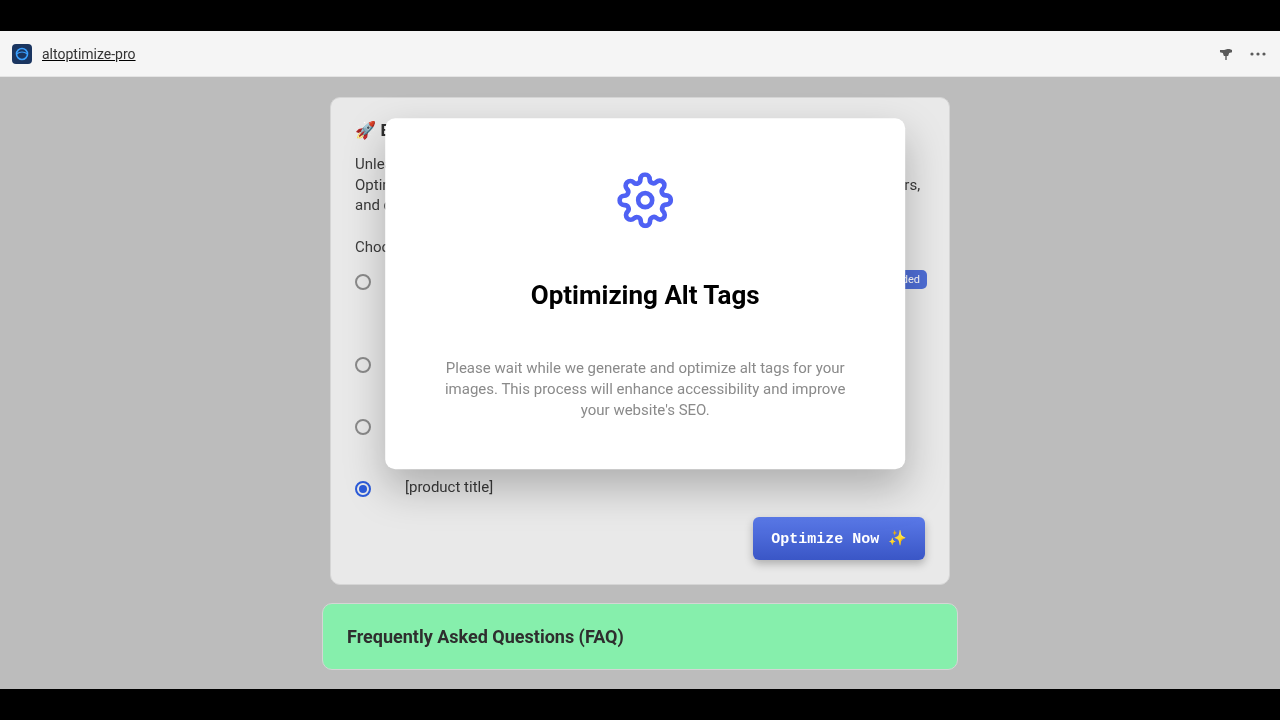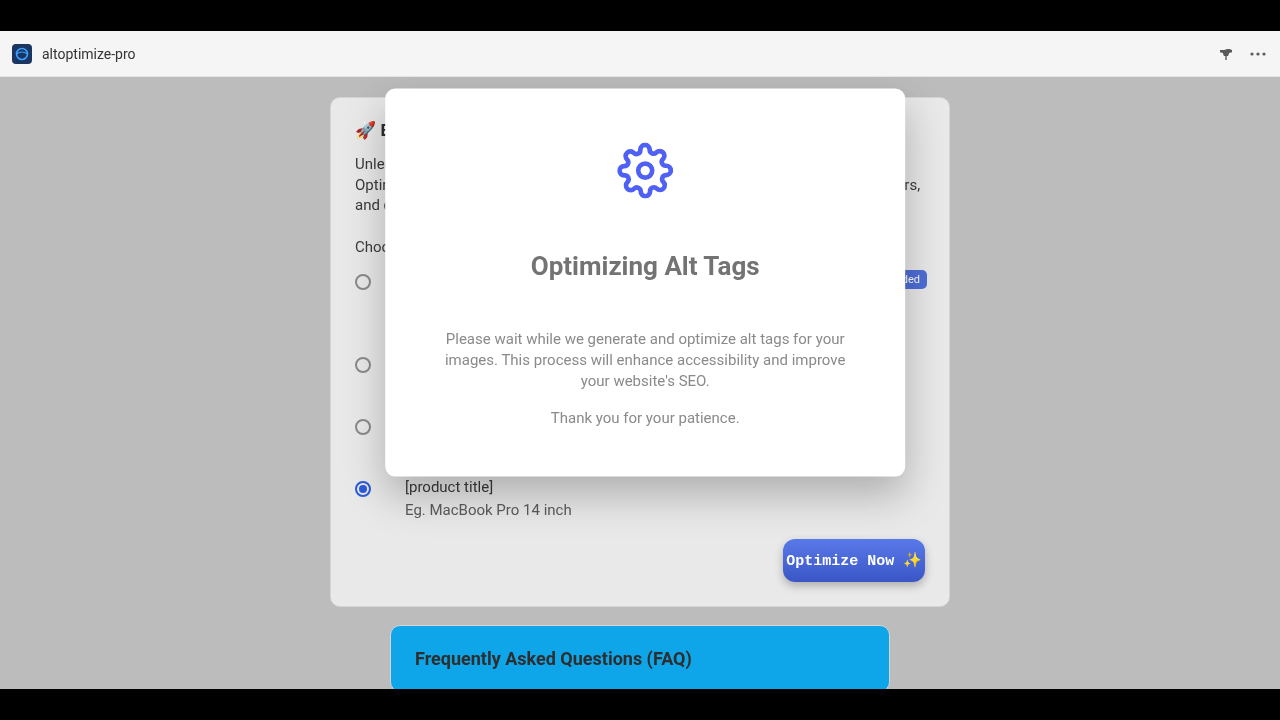--- a/index.html
+++ b/index.html
@@ -8,20 +8,21 @@
     .black-bar-bottom { position: absolute; bottom: 0; left: 0; right: 0; height: 31px; background: #000; }
 
     .topbar {
       height: 46px;
       background: #f5f5f5;
       border-bottom: 1px solid #e4e4e4;
       display: flex;
       align-items: center;
       padding: 0 12px;
       position: relative;
+      text-decoration: underline;
     }
     .topbar .app-icon {
       width: 20px; height: 20px;
       display: flex; align-items: center; justify-content: center;
       margin-right: 10px;
     }
     .topbar .app-name { font-size: 14px; color: #333; }
     .topbar .right-icons { position: absolute; right: 12px; top: 0; bottom: 0; display: flex; align-items: center; gap: 12px; }
     .topbar .right-icons .icon-btn { width: 20px; height: 20px; display: flex; align-items: center; justify-content: center; color: #5a5a5a; cursor: pointer; }
 
@@ -80,29 +81,29 @@
       background: #4f6ed6; color: #fff; font-size: 11px;
       padding: 3px 7px; border-radius: 5px;
     }
 
     .actions { display: flex; justify-content: flex-end; margin-top: 20px; }
     .optimize-btn {
       background: linear-gradient(180deg, #5a79e8, #3a56c6);
       color: #fff;
       font-family: "SFMono-Regular", Consolas, "Liberation Mono", Menlo, monospace;
       font-size: 15px; font-weight: 600;
-      border: none; border-radius: 12px;
-      padding: 12px 3px;
+      border: none; border-radius: 6px;
+      padding: 12px 18px;
       box-shadow: 0 4px 8px rgba(0,0,0,0.25);
       cursor: pointer;
     }
 
     .faq-card {
-      width: 500px; margin: 0 auto;
-      background: #0ea5e9;
+      width: 636px; margin: 0 auto;
+      background: #86efac;
       border: 1px solid #d5d5d5;
       border-radius: 10px;
       padding: 22px 24px;
     }
     .faq-card h3 { font-size: 18px; font-weight: 700; color: #2e2e2e; }
 
     
     .overlay {
       position: absolute; inset: 0;
       background: rgba(0,0,0,0.0);
@@ -114,21 +115,21 @@
       transform: translate(-49%, -80%);
       width: 520px;
       background: #ffffff;
       border-radius: 10px;
       box-shadow: 0 18px 40px rgba(0,0,0,0.25);
       padding: 54px 46px 48px;
       text-align: center;
       pointer-events: auto;
     }
     .modal .gear { display: flex; justify-content: center; margin-bottom: 52px; }
-    .modal h1 { font-size: 26px; font-weight: 700; color: #737373; margin-bottom: 48px; }
+    .modal h1 { font-size: 26px; font-weight: 700; color: #000000; margin-bottom: 48px; }
     .modal p { font-size: 15px; color: #8a8a8a; line-height: 1.4; margin-top: 16px; }
   </style>
 </head>
 <body>
 
 <div class="black-bar"></div>
 
 <div class="topbar">
   <div class="app-icon">
     <svg width="20" height="20" viewBox="0 0 20 20">
@@ -187,21 +188,20 @@
         <div class="texts">
           <div class="l1">[product title]</div>
           <div class="eg">Eg.</div>
         </div>
       </div>
 
       <div class="opt">
         <div class="radio checked"></div>
         <div class="texts">
           <div class="l1">[product title]</div>
-          <div class="eg">Eg. MacBook Pro 14 inch</div>
         </div>
       </div>
 
     </div>
 
     <div class="actions">
       <button class="optimize-btn">Optimize Now ✨</button>
     </div>
   </div>
 
@@ -212,19 +212,18 @@
   <div class="overlay">
     <div class="modal">
       <div class="gear">
         <svg width="56" height="56" viewBox="0 0 24 24" fill="none" stroke="#4f61f4" stroke-width="2" stroke-linecap="round" stroke-linejoin="round">
           <circle cx="12" cy="12" r="3"></circle>
           <path d="M19.4 15a1.65 1.65 0 0 0 .33 1.82l.06.06a2 2 0 1 1-2.83 2.83l-.06-.06a1.65 1.65 0 0 0-1.82-.33 1.65 1.65 0 0 0-1 1.51V21a2 2 0 0 1-4 0v-.09a1.65 1.65 0 0 0-1-1.51 1.65 1.65 0 0 0-1.82.33l-.06.06a2 2 0 1 1-2.83-2.83l.06-.06a1.65 1.65 0 0 0 .33-1.82 1.65 1.65 0 0 0-1.51-1H3a2 2 0 0 1 0-4h.09a1.65 1.65 0 0 0 1.51-1 1.65 1.65 0 0 0-.33-1.82l-.06-.06a2 2 0 1 1 2.83-2.83l.06.06a1.65 1.65 0 0 0 1.82.33h0a1.65 1.65 0 0 0 1-1.51V3a2 2 0 0 1 4 0v.09a1.65 1.65 0 0 0 1 1.51h0a1.65 1.65 0 0 0 1.82-.33l.06-.06a2 2 0 1 1 2.83 2.83l-.06.06a1.65 1.65 0 0 0-.33 1.82v0a1.65 1.65 0 0 0 1.51 1H21a2 2 0 0 1 0 4h-.09a1.65 1.65 0 0 0-1.51 1z"></path>
         </svg>
       </div>
       <h1>Optimizing Alt Tags</h1>
       <p>Please wait while we generate and optimize alt tags for your images. This process will enhance accessibility and improve your website's SEO.</p>
-      <p>Thank you for your patience.</p>
     </div>
   </div>
 
 </div>
 
 <div class="black-bar-bottom"></div>
 
 </body></html>

